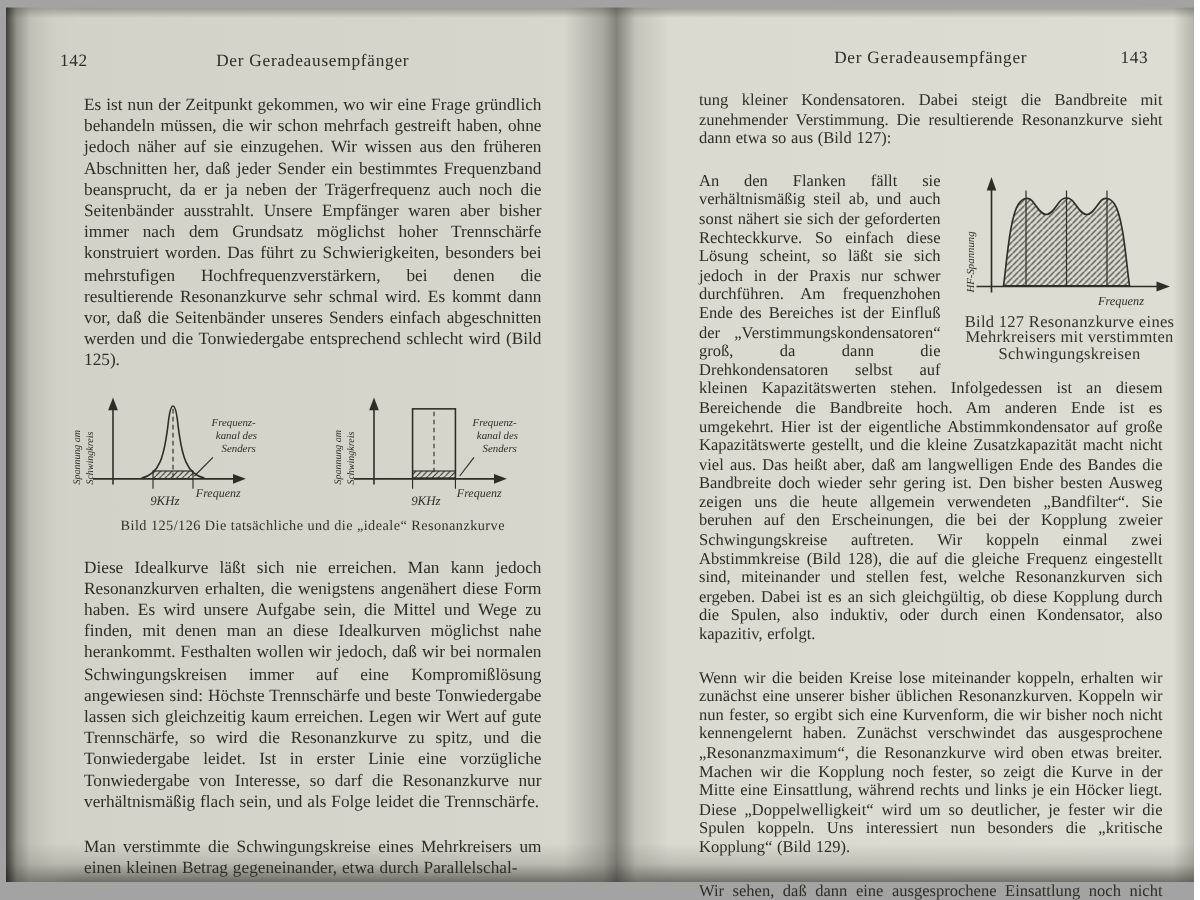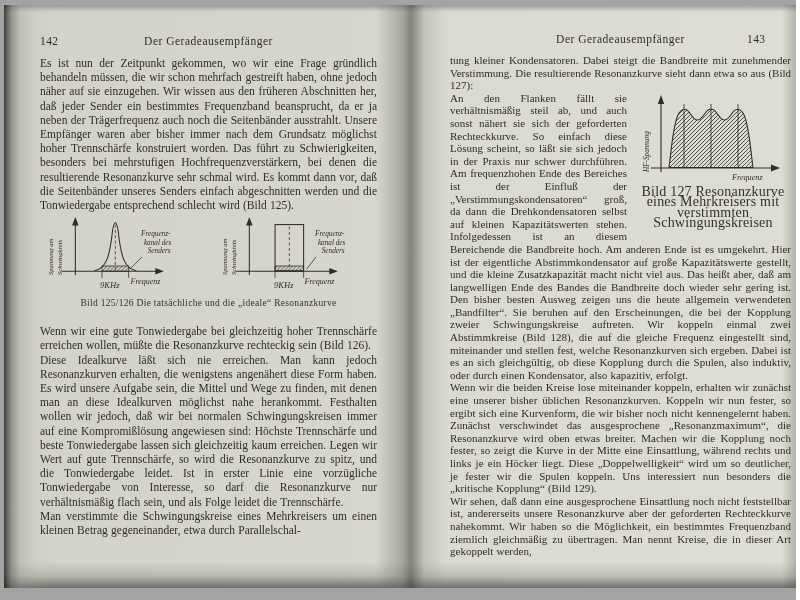--- a/index.html
+++ b/index.html
@@ -20,35 +20,35 @@
       linear-gradient(90deg,#d3d2c9 0%, #d7d6cd 44%, #dbdad1 56%, #deddd4 100%);
   }
   .content{position:absolute;}
   .content-left{left:36px;top:30px;width:337px;}
   .content-right{left:446px;top:28px;width:341px;}
   .page-header{display:flex;align-items:baseline;font-size:11.5px;letter-spacing:0.4px;margin-bottom:9px;}
   .page-header .num{width:44px;}
   .page-header .num.right{text-align:left;}
   .page-header .title{flex:1;text-align:center;letter-spacing:0.5px;}
   .body-text{
-    margin:0;text-align:justify;hyphens:auto;-webkit-hyphens:auto;
+    margin:16px;text-align:justify;hyphens:auto;-webkit-hyphens:auto;
     word-spacing:0.4px;
   }
   .content-left .body-text{font-size:11.5px;line-height:14.2px;}
   .content-right .body-text{font-size:11px;line-height:12.6px;}
   .figure-row{display:flex;justify-content:center;gap:14px;margin:4px 0 2px 0;}
   .figure-caption{
     text-align:center;font-size:9.5px;letter-spacing:0.3px;margin:0 0 16px 0;color:#33322b;
   }
   .wrap-block{overflow:visible;}
   .fig-float{
     float:right;width:156px;margin:2px 0 3px 8px;text-align:center;
   }
   .fig-float .figure-caption-small{
-    font-size:14px;line-height:10.5px;letter-spacing:0.2px;margin-top:1px;color:#33322b;
+    font-size:11px;line-height:10.5px;letter-spacing:0.2px;margin-top:1px;color:#33322b;
   }
   svg{display:block;}
   svg text{font-family:"Liberation Serif","DejaVu Serif",serif;fill:#2e2d26;}
   .svg-label{font-style:italic;}
 </style>
 </head>
 <body>
 
 <div class="scene">
   <div class="spread">
@@ -109,21 +109,20 @@
           <text class="svg-label" font-size="9" x="60" y="76">9KHz</text>
           <text class="svg-label" font-size="7.6" x="103" y="21">Frequenz-</text>
           <text class="svg-label" font-size="7.6" x="106" y="30">kanal des</text>
           <text class="svg-label" font-size="7.6" x="110" y="39">Senders</text>
           <line x1="104" y1="43" x2="94" y2="56" stroke="#2e2d26" stroke-width="0.8"></line>
           <text class="svg-label" font-size="8.4" x="92" y="71">Frequenz</text>
         </svg>
       </div>
       <div class="figure-caption">Bild 125/126  Die tatsächliche und die „ideale“ Resonanzkurve</div>
 
-      <p class="body-text">Wenn wir eine gute Tonwiedergabe bei gleichzeitig hoher Trennschärfe erreichen wollen, müßte die Resonanzkurve rechteckig sein (Bild 126).</p>
       <p class="body-text">Diese Idealkurve läßt sich nie erreichen. Man kann jedoch Resonanzkurven erhalten, die wenigstens angenähert diese Form haben. Es wird unsere Aufgabe sein, die Mittel und Wege zu finden, mit denen man an diese Idealkurven möglichst nahe herankommt. Festhalten wollen wir jedoch, daß wir bei normalen Schwingungskreisen immer auf eine Kompromißlösung angewiesen sind: Höchste Trennschärfe und beste Tonwiedergabe lassen sich gleichzeitig kaum erreichen. Legen wir Wert auf gute Trennschärfe, so wird die Resonanzkurve zu spitz, und die Tonwiedergabe leidet. Ist in erster Linie eine vorzügliche Tonwiedergabe von Interesse, so darf die Resonanzkurve nur verhältnismäßig flach sein, und als Folge leidet die Trennschärfe.</p>
       <p class="body-text">Man verstimmte die Schwingungskreise eines Mehrkreisers um einen kleinen Betrag gegeneinander, etwa durch Parallelschal-</p>
     </div>
 
     <div class="content content-right">
       <div class="page-header">
         <span class="num"></span>
         <span class="title">Der Geradeausempfänger</span>
         <span class="num right">143</span>
       </div>

